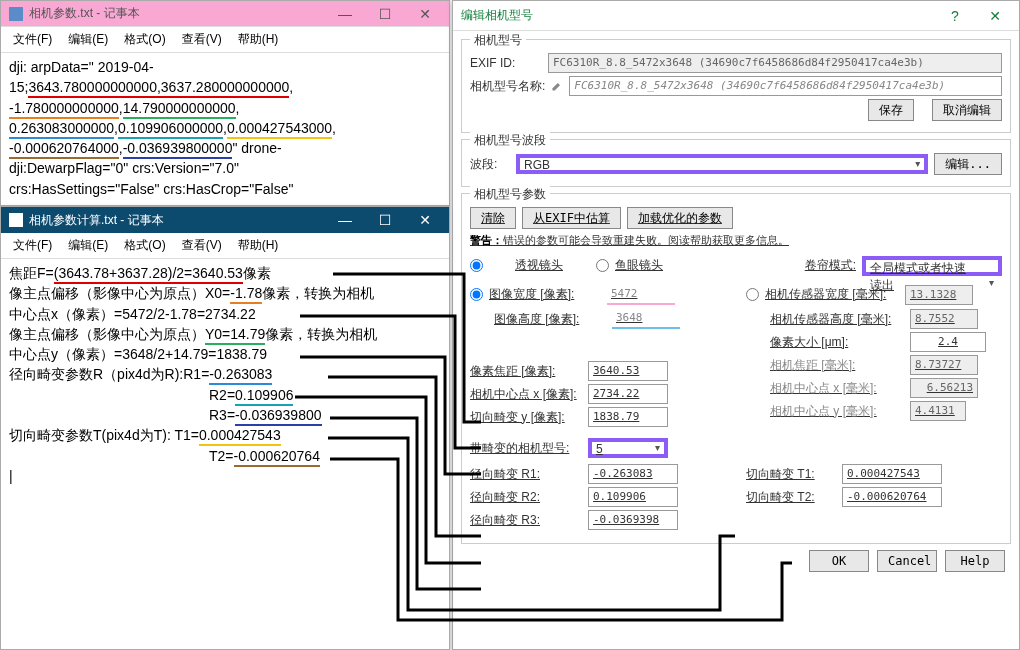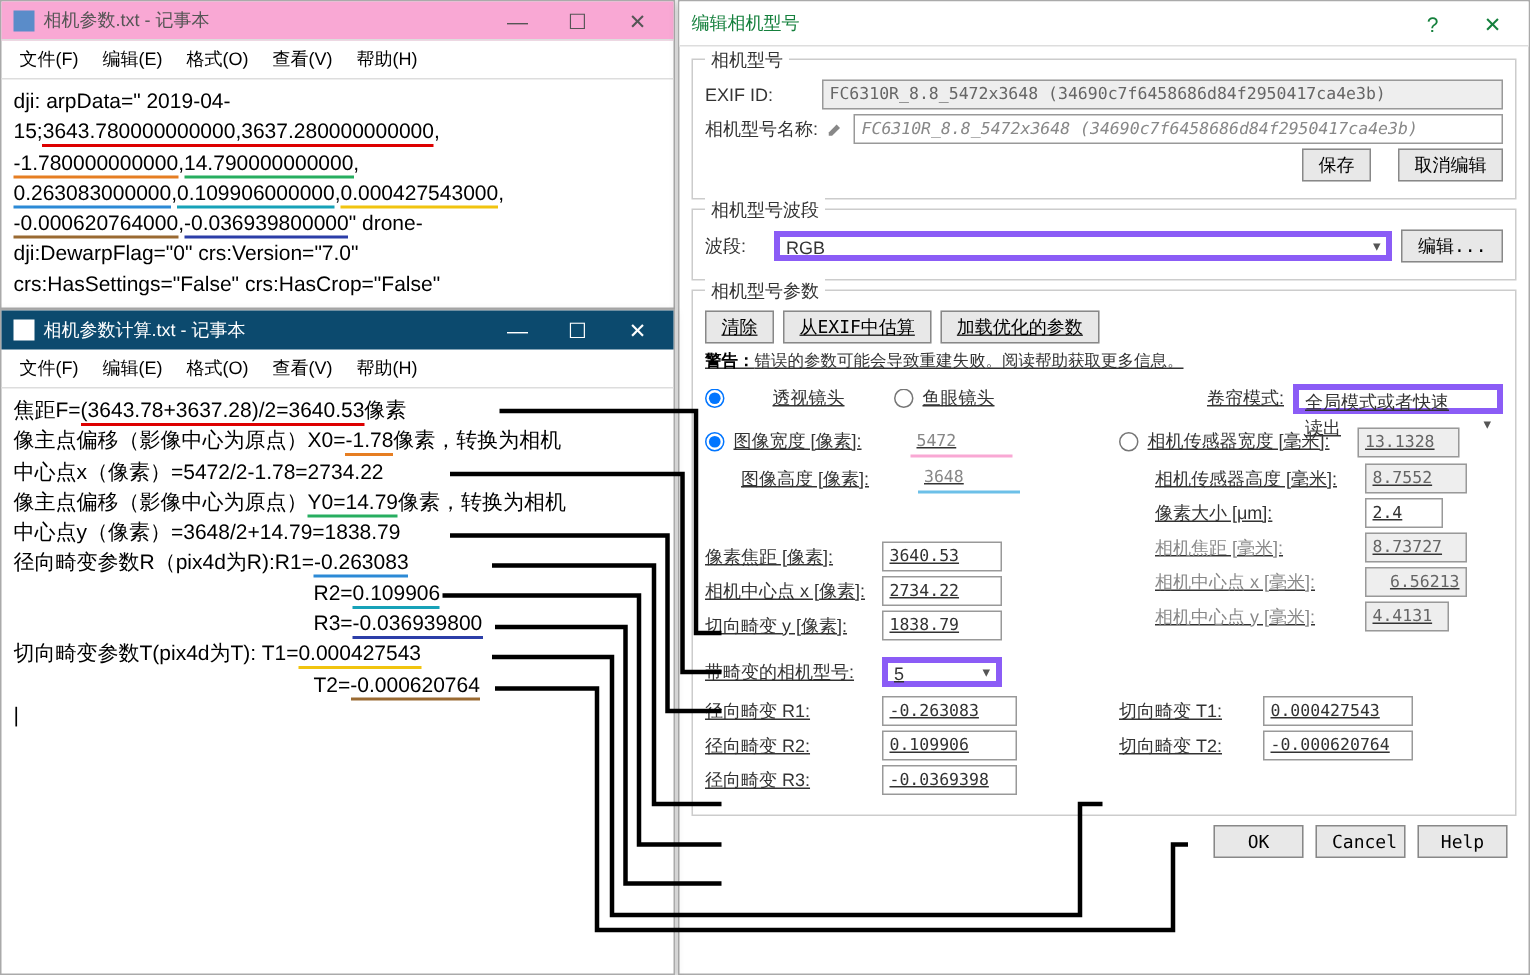--- a/index.html
+++ b/index.html
@@ -241,21 +241,21 @@
               <span class="input gray" style="width:68px;">13.1328</span>
             </div>
           <div class="row">
               <span style="width:18px;"></span>
               <span style="min-width:134px;">相机传感器高度 [毫米]:</span>
               <span class="input gray" style="width:68px;">8.7552</span>
             </div>
           <div class="row">
               <span style="width:18px;"></span>
               <span style="min-width:134px;">像素大小 [μm]:</span>
-              <span class="input" style="width:52px;">2.4</span>
+              <span class="input" style="width:76px;text-align:center;">2.4</span>
             </div>
           <div class="row">
               <span style="width:18px;"></span>
               <span style="min-width:134px;color:#888;">相机焦距 [毫米]:</span>
               <span class="input gray" style="width:68px;">8.73727</span>
             </div>
           <div class="row">
               <span style="width:18px;"></span>
               <span style="min-width:134px;color:#888;">相机中心点 x [毫米]:</span>
               <span class="input gray" style="width:68px;text-align:right;">6.56213</span>

